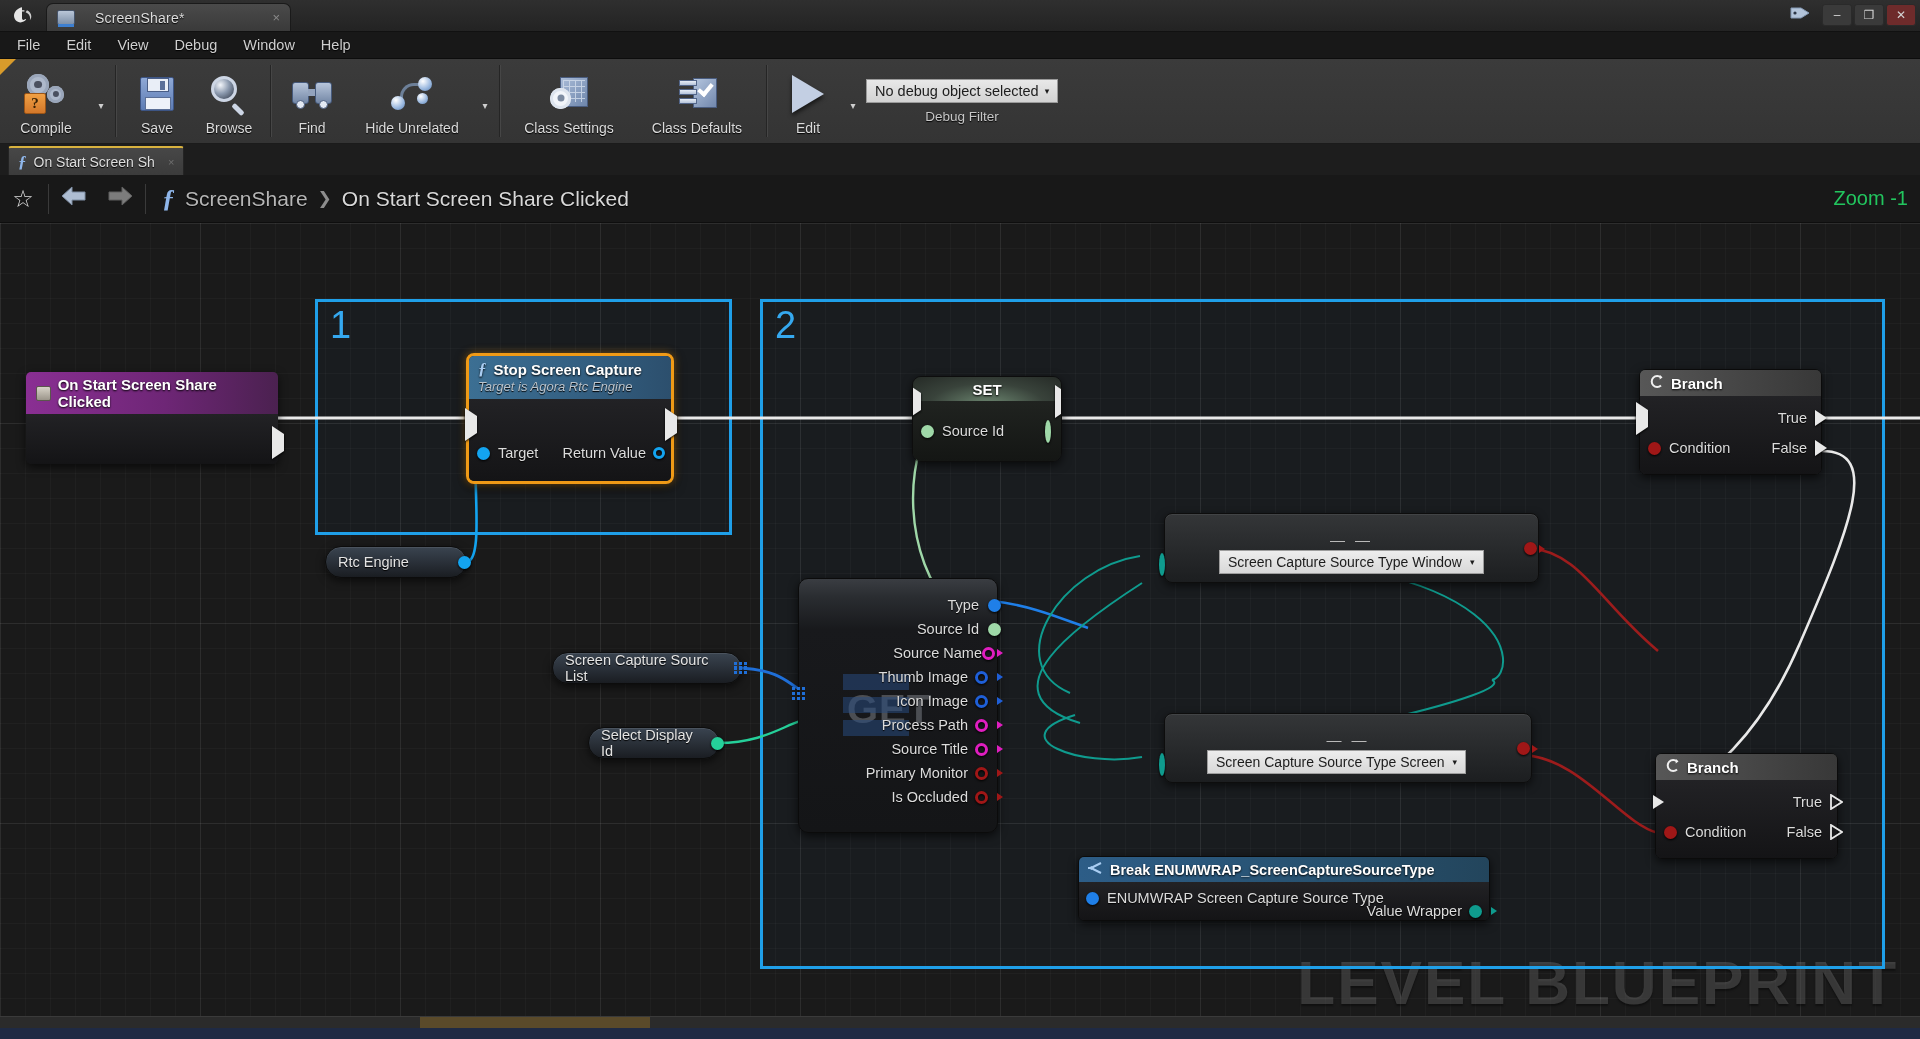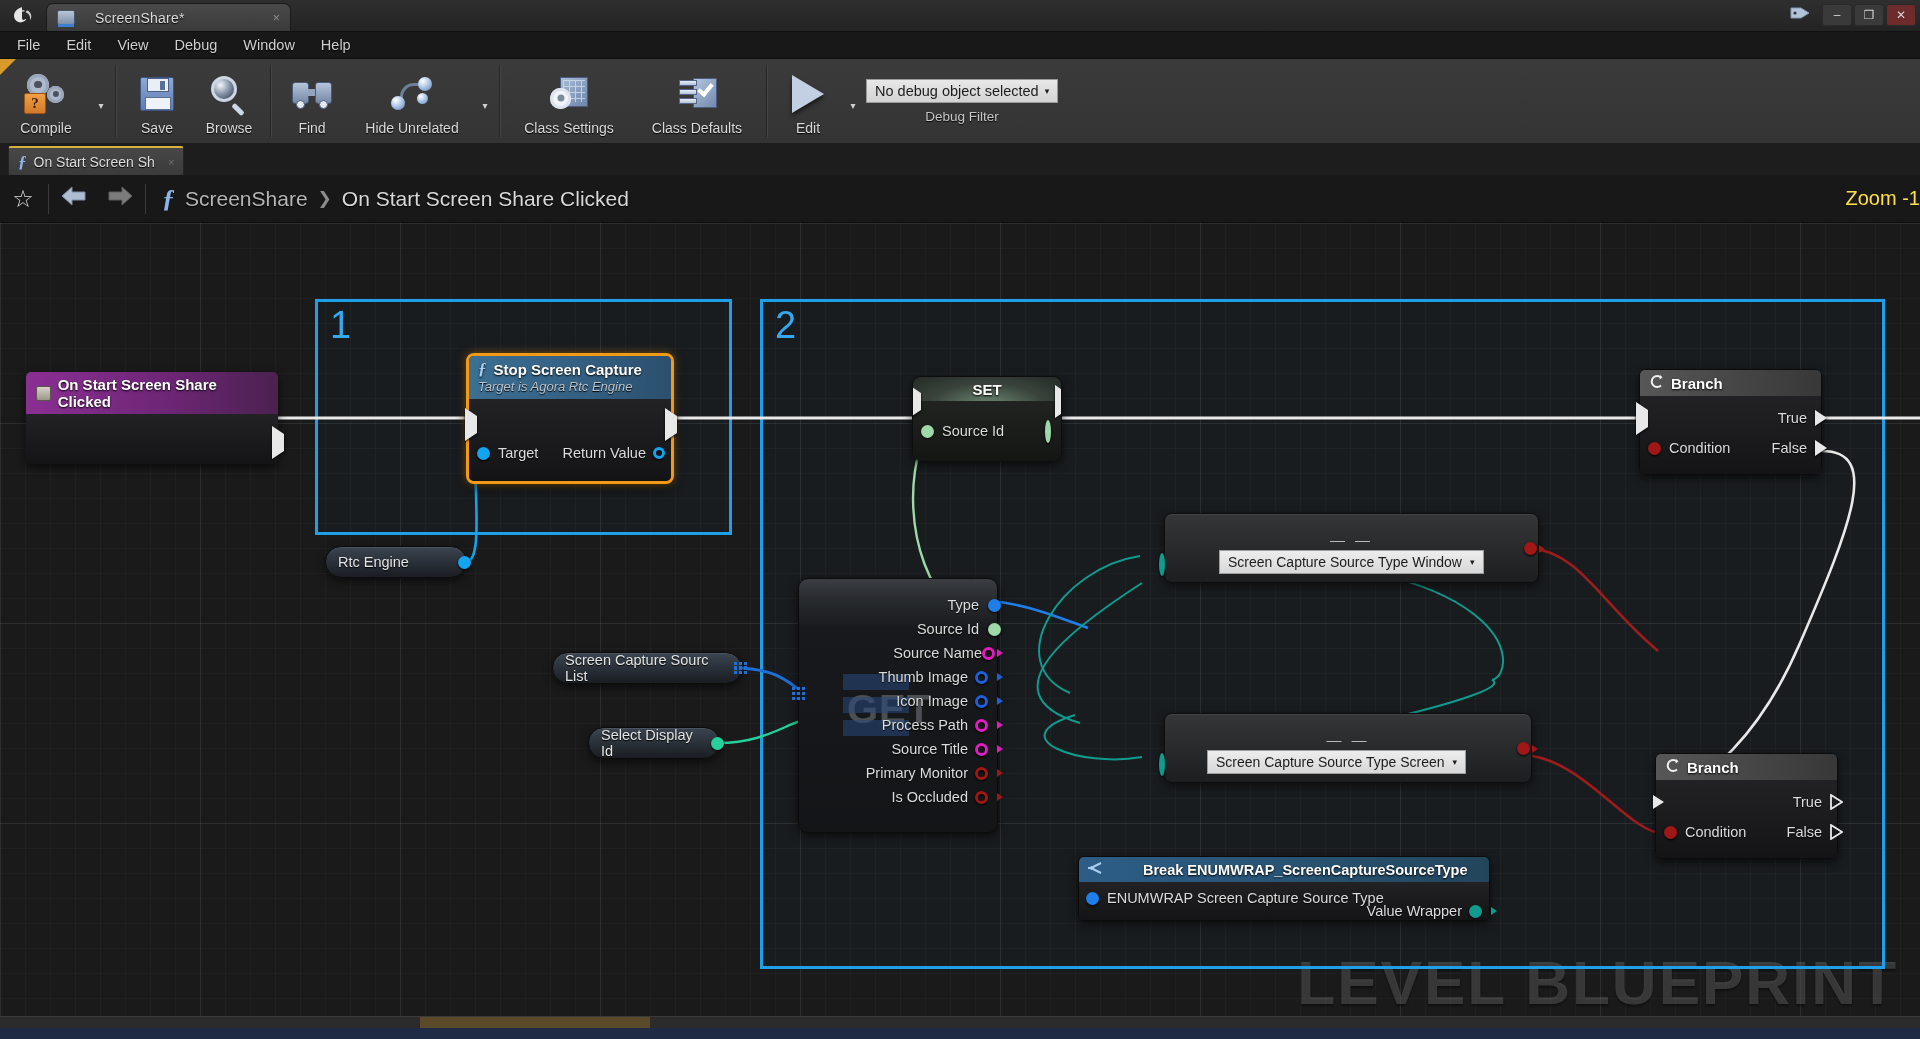--- a/index.html
+++ b/index.html
@@ -250,22 +250,22 @@
   .bc-arrow.fwd { color: #8a8a8a; }
   .bc-fx {
     color: #8fb6ea; font-size: 26px; font-style: italic; font-weight: bold;
     font-family: "Liberation Serif", serif; margin: 0 10px 0 14px;
   }
   .bc-path { display: flex; align-items: center; gap: 10px; }
   .bc-seg { color: #b5b5b5; font-size: 21px; text-shadow: 0 1px 1px #000; }
   .bc-seg.last { color: #d8d8d8; }
   .bc-chev { color: #8d8d8d; font-size: 17px; }
   .zoom-label {
-    margin-left: auto; padding-right: 0;
-    color: #fde047; font-size: 20px;
+    margin-left: auto; padding-right: 12px;
+    color: #22c55e; font-size: 20px;
   }
 
   
   .graph {
     position: absolute; top: 223px; left: 0; width: 1920px; height: 805px;
     background-color: #1a1a1a;
     background-image:
       linear-gradient(to right, rgba(255,255,255,.028) 1px, transparent 1px),
       linear-gradient(to bottom, rgba(255,255,255,.028) 1px, transparent 1px),
       linear-gradient(to right, rgba(255,255,255,.055) 1px, transparent 1px),
@@ -806,21 +806,21 @@
     </div>
 
     <div class="node node-shadow" style="left:1078px; top:633px; width:412px; border:1px solid #0b0b0b; border-radius:6px;">
       <div class="node-head" style="background: linear-gradient(90deg,#2d5d87 0%, #27516f 60%, #23455c 100%); padding:4px 8px;">
         <span>
           <svg width="16" height="14" viewBox="0 0 16 14">
             <path d="M14 2 L6 6 M14 12 L6 8 M6 7 L1 7" stroke="#a9cdf2" stroke-width="2" fill="none"></path>
             <circle cx="5" cy="7" r="2" fill="#a9cdf2"></circle>
           </svg>
         </span>
-        <span style="font-size:14.5px;margin-left:33px;">Break ENUMWRAP_ScreenCaptureSourceType</span>
+        <span style="font-size:14.5px;">Break ENUMWRAP_ScreenCaptureSourceType</span>
       </div>
       <div class="node-body" style="height:38px;">
         <div style="position:absolute; left:7px; top:8px; display:flex; align-items:center; gap:8px; color:#1f7fe8;">
           <span class="dpin filled"></span>
           <span class="pin-label">ENUMWRAP Screen Capture Source Type</span>
         </div>
         <div style="position:absolute; right:4px; top:21px; display:flex; align-items:center; gap:7px; color:#0f9b8e;">
           <span class="pin-label">Value Wrapper</span>
           <span class="dpin filled"></span>
           <span class="pin-arrow" style="margin-right:-12px;"></span>

